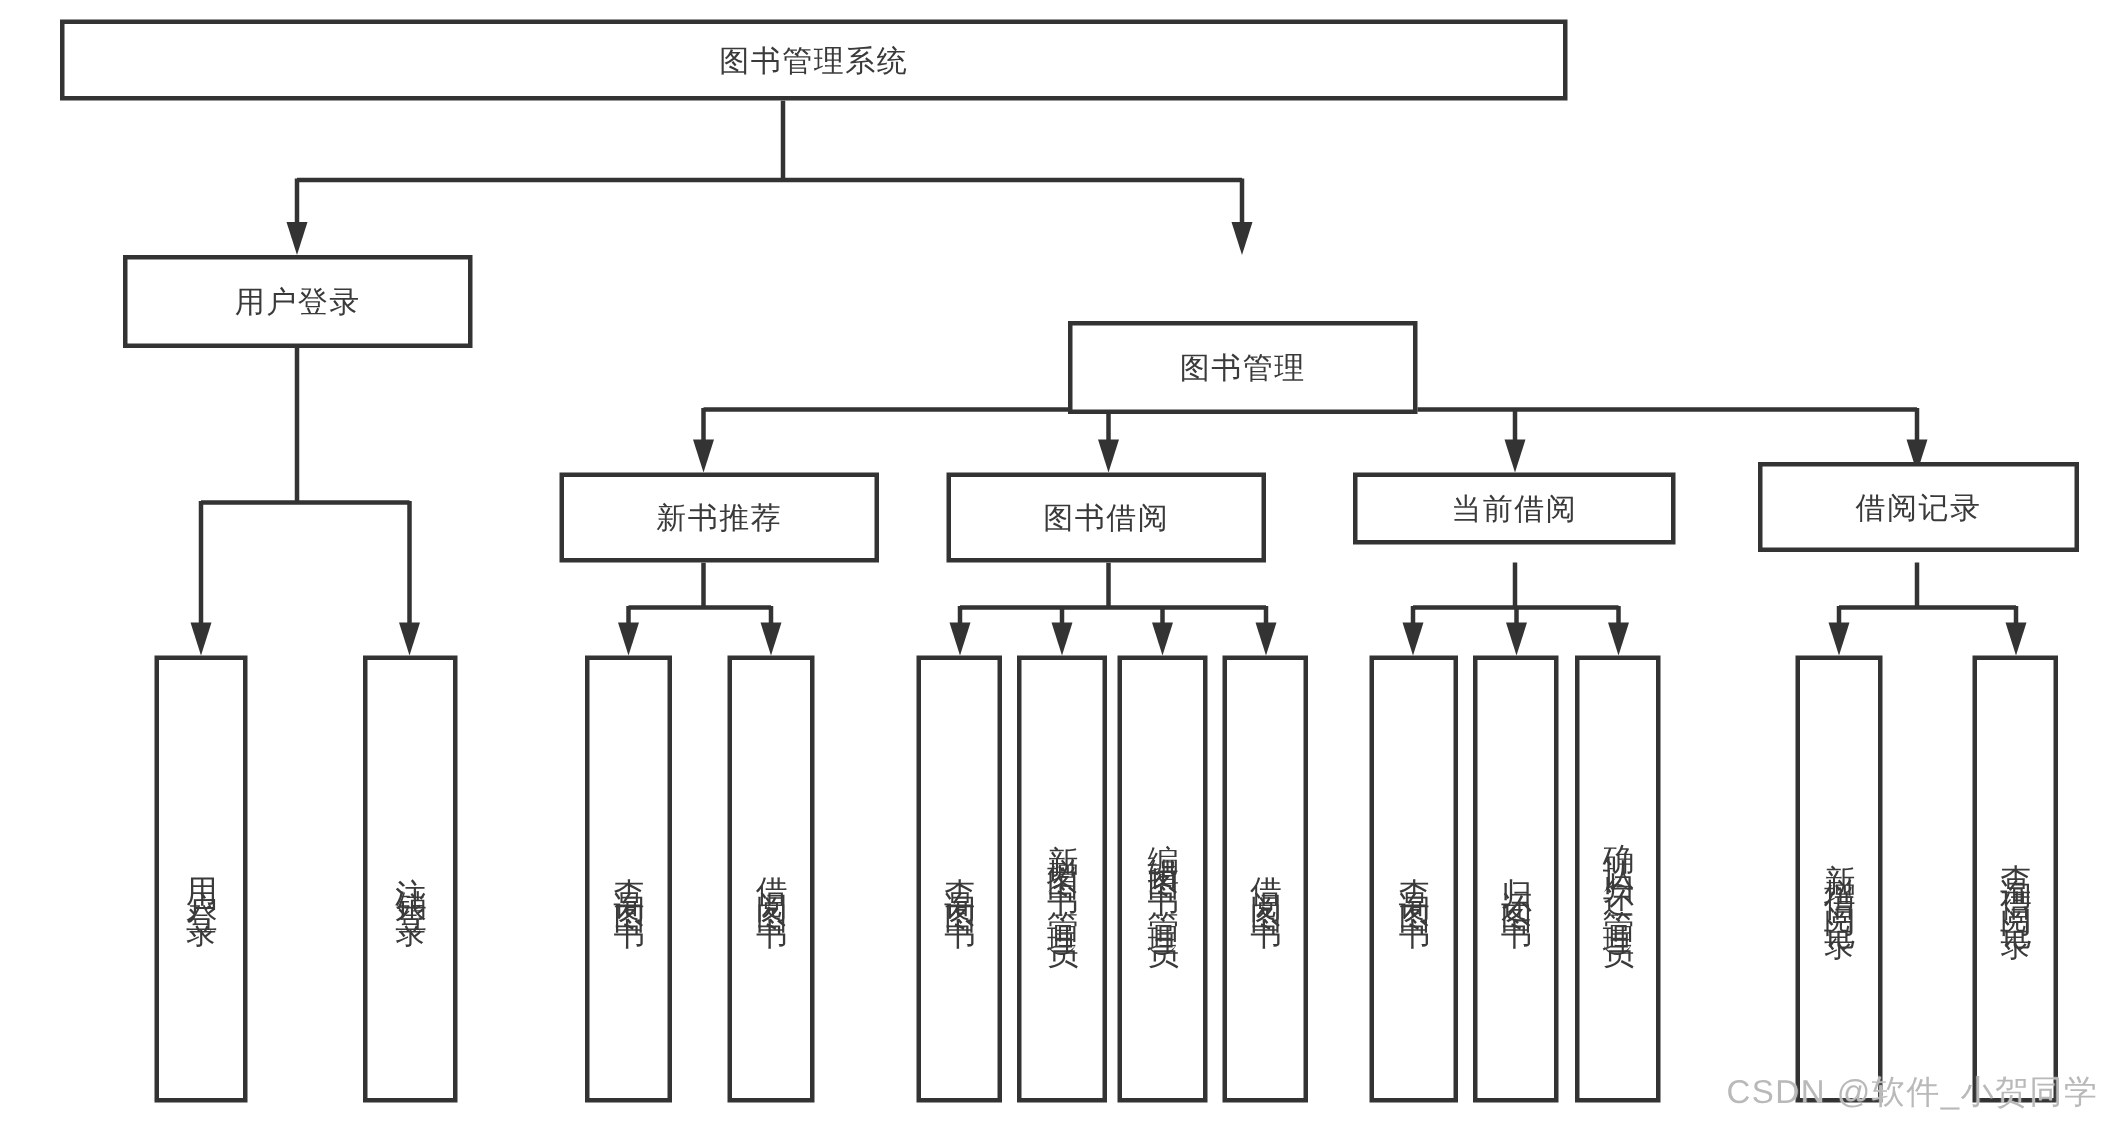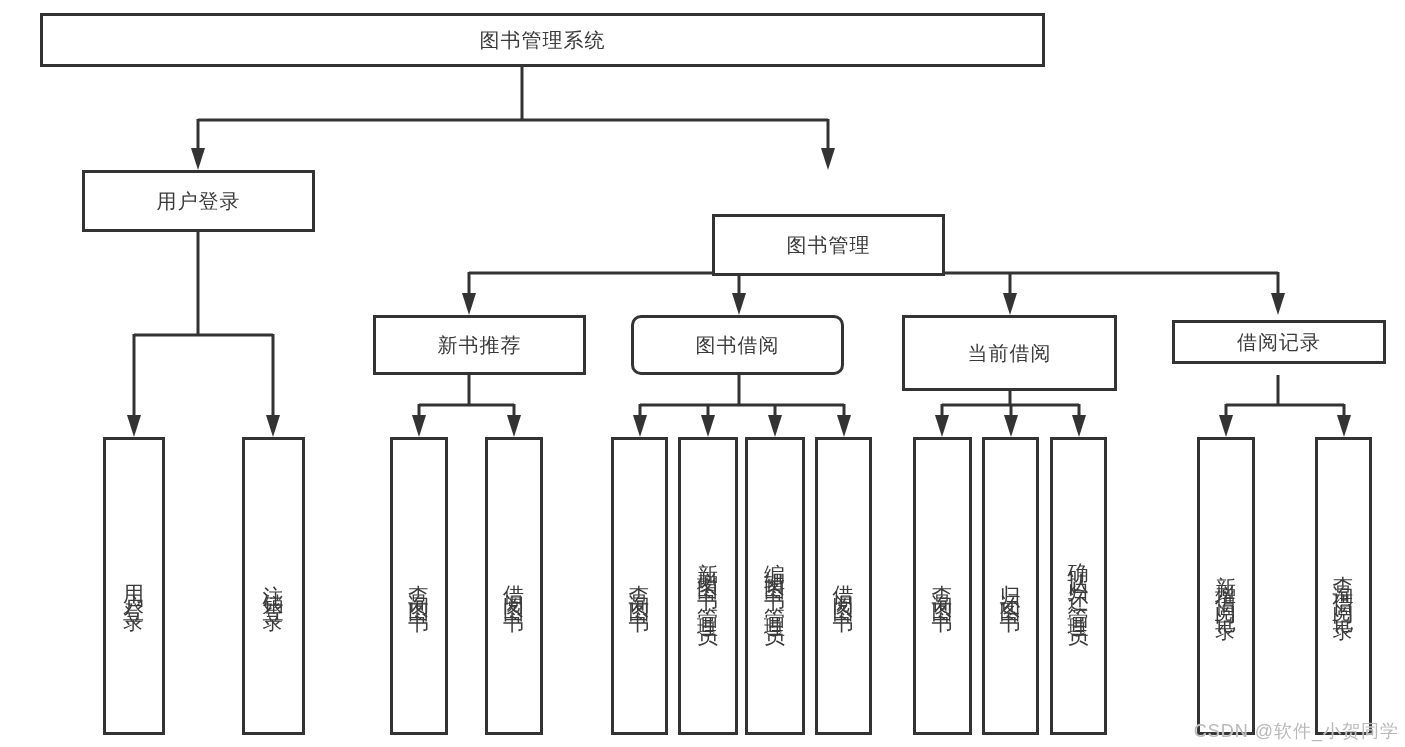--- a/index.html
+++ b/index.html
@@ -43,42 +43,42 @@
     height: 298px;
     line-height: 1;
   }
   
   #root-box       { left: 20px;   top: 13px;  width: 1005px; height: 54px; margin-left: 20px; }
   
   #user-login     { left: 82px;   top: 170px; width: 233px;  height: 62px; }
   #book-mgmt      { left: 712px;  top: 170px; width: 233px;  height: 62px; margin-top: 44px; }
   
   #new-book       { left: 373px;  top: 315px; width: 213px;  height: 60px; }
-  #book-borrow    { left: 631px;  top: 315px; width: 213px;  height: 60px; border-radius: 10px; }
-  #current-borrow { left: 902px;  top: 315px; width: 215px;  height: 76px; }
-  #borrow-record  { left: 1172px; top: 320px; width: 214px;  height: 44px; }
+  #book-borrow    { left: 631px;  top: 315px; width: 213px;  height: 60px; }
+  #current-borrow { left: 902px;  top: 315px; width: 215px;  height: 48px; }
+  #borrow-record  { left: 1172px; top: 308px; width: 214px;  height: 60px; }
   
   #leaf-user-login { left: 103px;  width: 62px; }
   #leaf-logout     { left: 242px;  width: 63px; }
   #leaf-nb-query   { left: 390px;  width: 58px; }
   #leaf-nb-borrow  { left: 485px;  width: 58px; }
   #leaf-bb-query   { left: 611px;  width: 57px; }
   #leaf-bb-add     { left: 678px;  width: 60px; }
   #leaf-bb-edit    { left: 745px;  width: 60px; }
   #leaf-bb-borrow  { left: 815px;  width: 57px; }
   #leaf-cb-query   { left: 913px;  width: 59px; }
   #leaf-cb-return  { left: 982px;  width: 57px; }
   #leaf-cb-confirm { left: 1050px; width: 57px; }
   #leaf-br-add     { left: 1197px; width: 58px; }
   #leaf-br-query   { left: 1315px; width: 57px; }
   .watermark {
     position: absolute;
     right: 6px;
     bottom: 4px;
-    font-size: 18px;
+    font-size: 22px;
     color: #b9b9b9;
     text-shadow: 0 0 1px #ffffff;
     z-index: 5;
     letter-spacing: 1px;
     white-space: nowrap;
   }
 </style>
 </head>
 <body>
 

